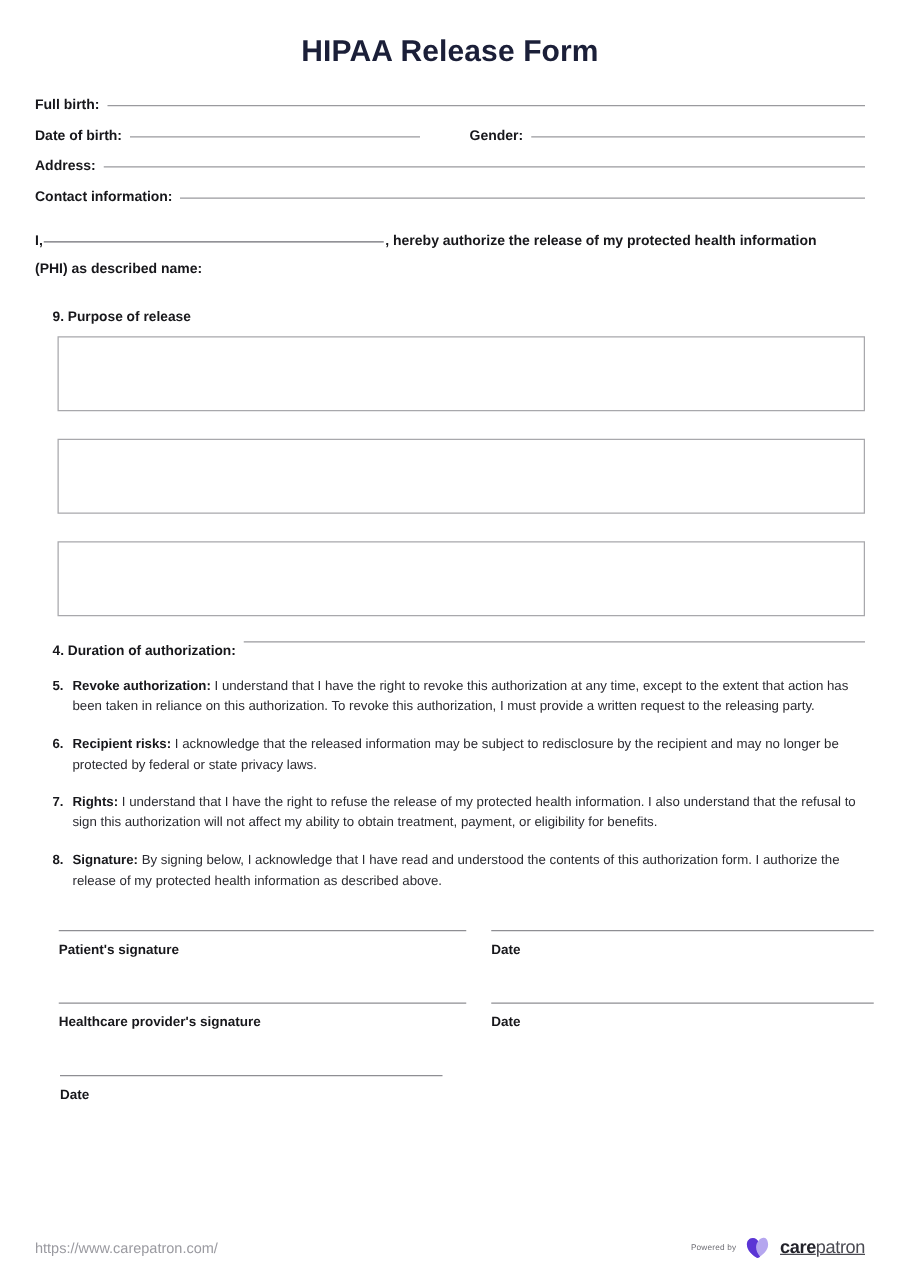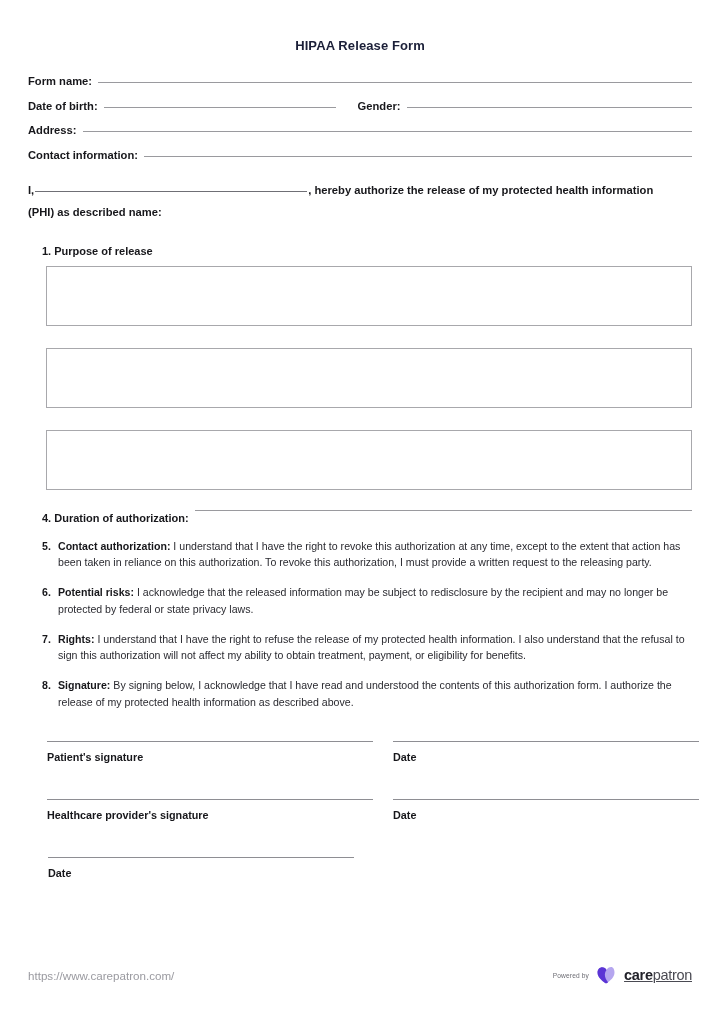--- a/index.html
+++ b/index.html
@@ -20,25 +20,25 @@
     position: relative;
     width: 720px;
     height: 1018px;
     background: #ffffff;
     box-sizing: border-box;
   }
 
   
   .title {
     text-align: center;
-    font-size: 13px;
+    font-size: 24px;
     font-weight: bold;
     color: #1b1f38;
     letter-spacing: 0.1px;
-    padding-top: 38px;
+    padding-top: 28px;
     margin: 0 0 22px 0;
   }
 
   
   .content {
     padding: 0 28px 0 28px;
   }
 
   
   .field-row {
@@ -59,21 +59,21 @@
     height: 0;
     position: relative;
     top: -2px;
     margin-left: 6px;
   }
   .rule.short {
     flex: 0 0 232px;
   }
   .gap-label {
     flex: 0 0 auto;
-    margin-left: 22px;
+    margin-left: 40px;
   }
 
   
   .authorize {
     margin-top: 20px;
     font-size: 11.2px;
     font-weight: bold;
     color: #17171b;
     line-height: 1.75;
   }
@@ -173,21 +173,21 @@
     font-weight: bold;
     color: #17171b;
     margin-top: 9px;
   }
 
   
   .footer {
     position: absolute;
     left: 0;
     right: 0;
-    bottom: 29px;
+    bottom: 6px;
     height: 28px;
     padding: 0 28px;
     box-sizing: border-box;
     display: flex;
     align-items: center;
     justify-content: space-between;
   }
   .footer-url {
     font-size: 11.6px;
     color: #9a9aa0;
@@ -224,21 +224,21 @@
 </head>
 <body>
 
 <div class="page">
 
   <h1 class="title">HIPAA Release Form</h1>
 
   <div class="content">
 
     <div class="field-row">
-      <span class="field-label">Form name:</span>
+      <span class="field-label">Full birth:</span>
       <span class="rule"></span>
     </div>
 
     <div class="field-row">
       <span class="field-label">Date of birth:</span>
       <span class="rule short"></span>
       <span class="field-label gap-label">Gender:</span>
       <span class="rule"></span>
     </div>
 
@@ -256,46 +256,46 @@
       <div class="authorize-line1">
         <span class="auth-i">I,</span>
         <span class="auth-blank"></span>
         <span class="auth-tail">, hereby authorize the release of my protected health information</span>
       </div>
       <div class="authorize-line2">(PHI) as described name:</div>
     </div>
 
     <div class="block-gap"></div>
 
-    <div class="section-heading">1. Purpose of release</div>
+    <div class="section-heading">9. Purpose of release</div>
     <div class="textbox"></div>
 
     <div class="block-gap"></div>
 
     <div class="textbox"></div>
 
     <div class="block-gap"></div>
 
     <div class="textbox"></div>
 
     <div class="block-gap"></div>
 
     <div class="duration-row">
       <span class="duration-label">4. Duration of authorization:</span>
       <span class="rule"></span>
     </div>
 
     <div class="clause">
       <span class="clause-num">5.</span>
-      <span class="clause-body"><span class="clause-term">Contact authorization:</span><span> I understand that I have the right to revoke this authorization at any time, except to the extent that action has been taken in reliance on this authorization. To revoke this authorization, I must provide a written request to the releasing party.</span></span>
+      <span class="clause-body"><span class="clause-term">Revoke authorization:</span><span> I understand that I have the right to revoke this authorization at any time, except to the extent that action has been taken in reliance on this authorization. To revoke this authorization, I must provide a written request to the releasing party.</span></span>
     </div>
 
     <div class="clause">
       <span class="clause-num">6.</span>
-      <span class="clause-body"><span class="clause-term">Potential risks:</span><span> I acknowledge that the released information may be subject to redisclosure by the recipient and may no longer be protected by federal or state privacy laws.</span></span>
+      <span class="clause-body"><span class="clause-term">Recipient risks:</span><span> I acknowledge that the released information may be subject to redisclosure by the recipient and may no longer be protected by federal or state privacy laws.</span></span>
     </div>
 
     <div class="clause">
       <span class="clause-num">7.</span>
       <span class="clause-body"><span class="clause-term">Rights:</span><span> I understand that I have the right to refuse the release of my protected health information. I also understand that the refusal to sign this authorization will not affect my ability to obtain treatment, payment, or eligibility for benefits.</span></span>
     </div>
 
     <div class="clause">
       <span class="clause-num">8.</span>
       <span class="clause-body"><span class="clause-term">Signature:</span><span> By signing below, I acknowledge that I have read and understood the contents of this authorization form. I authorize the release of my protected health information as described above.</span></span>

